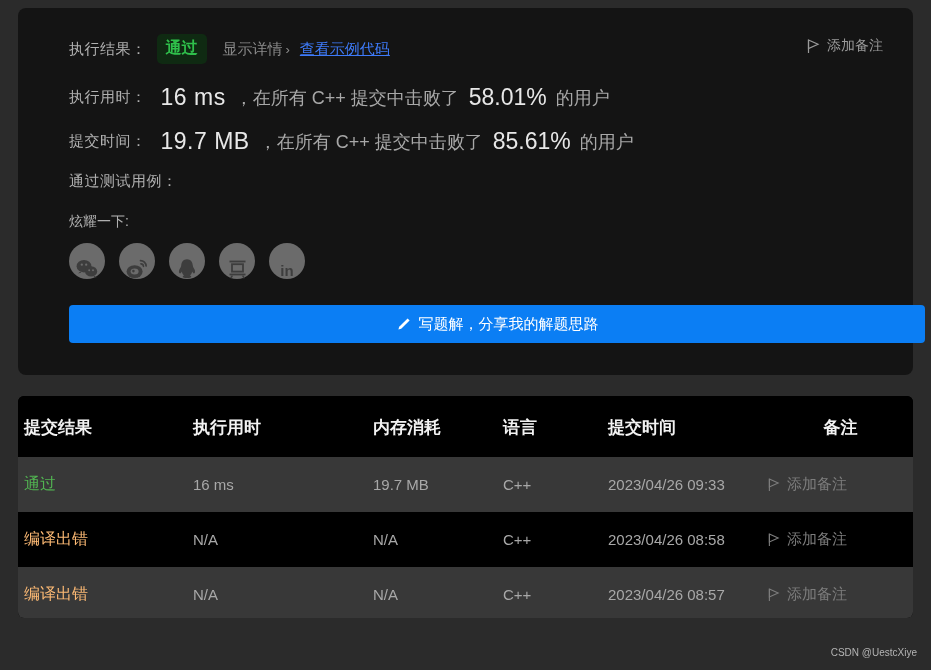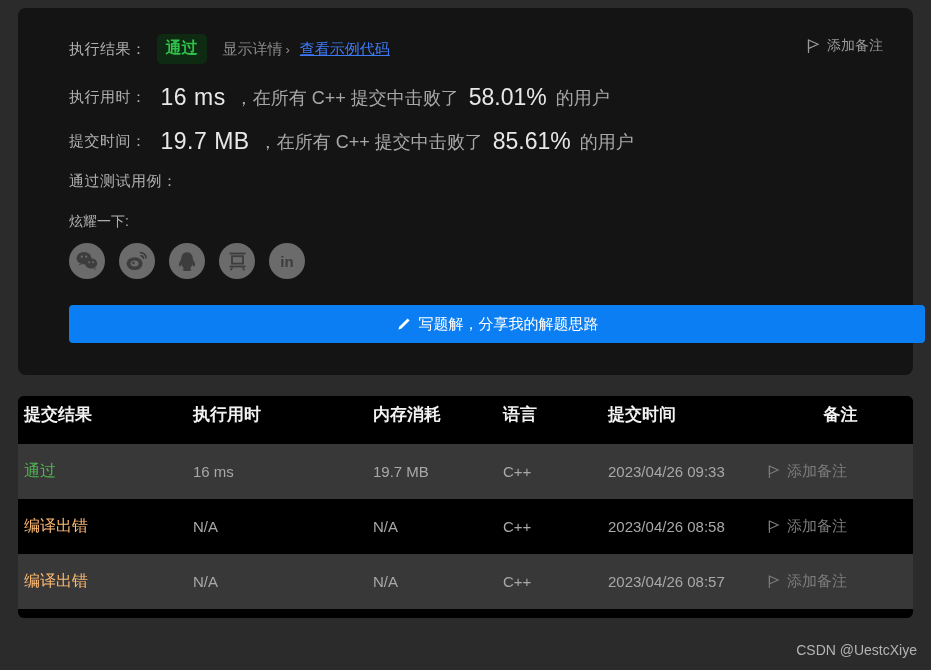--- a/index.html
+++ b/index.html
@@ -93,21 +93,21 @@
     letter-spacing: 1.5px;
   }
 
   
   .share-label { color: #b0b0b0; font-size: 14px; margin-bottom: 12px; }
   .share-icons { display: flex; gap: 14px; margin-bottom: 26px; }
   .share-btn {
     width: 36px; height: 36px;
     border-radius: 50%;
     background: #6b6b6b;
-    display: flex; align-items: center; justify-content: center;
+    display: flex; align-items: flex-end; justify-content: center;
     cursor: pointer;
   }
   .share-btn svg { display: block; }
   .share-btn .txt {
     color: #3d3d3d; font-weight: bold; font-size: 15px;
     font-family: "Liberation Sans", sans-serif;
   }
 
   
   .solution-btn {
@@ -129,21 +129,21 @@
     background: #000000;
     border-radius: 6px;
     overflow: hidden;
   }
   table { width: 100%; border-collapse: collapse; table-layout: fixed; }
   thead th {
     text-align: left;
     color: #f2f2f2;
     font-size: 17px;
     font-weight: bold;
-    padding: 7px 0 18px 0;
+    padding: 20px 0 18px 0;
     background: #000;
   }
   tbody td {
     font-size: 15px;
     padding: 17px 0;
     color: #a8a8a8;
     border: none;
   }
   tbody tr.alt { background: #383838; }
   tbody tr.plain { background: #000000; }
@@ -159,21 +159,21 @@
   .cell-note {
     color: #7d7d7d;
     display: flex; align-items: center;
     cursor: pointer;
   }
 
   .watermark {
     position: absolute;
     right: 14px; bottom: 12px;
     color: #b4b4b4;
-    font-size: 14px;
+    font-size: 10px;
   }
 </style>
 </head>
 <body>
 
 <div class="result-card">
 
   <div class="row line-status">
     <span class="lbl">执行结果：</span>
     <span class="badge-pass">通过</span>

